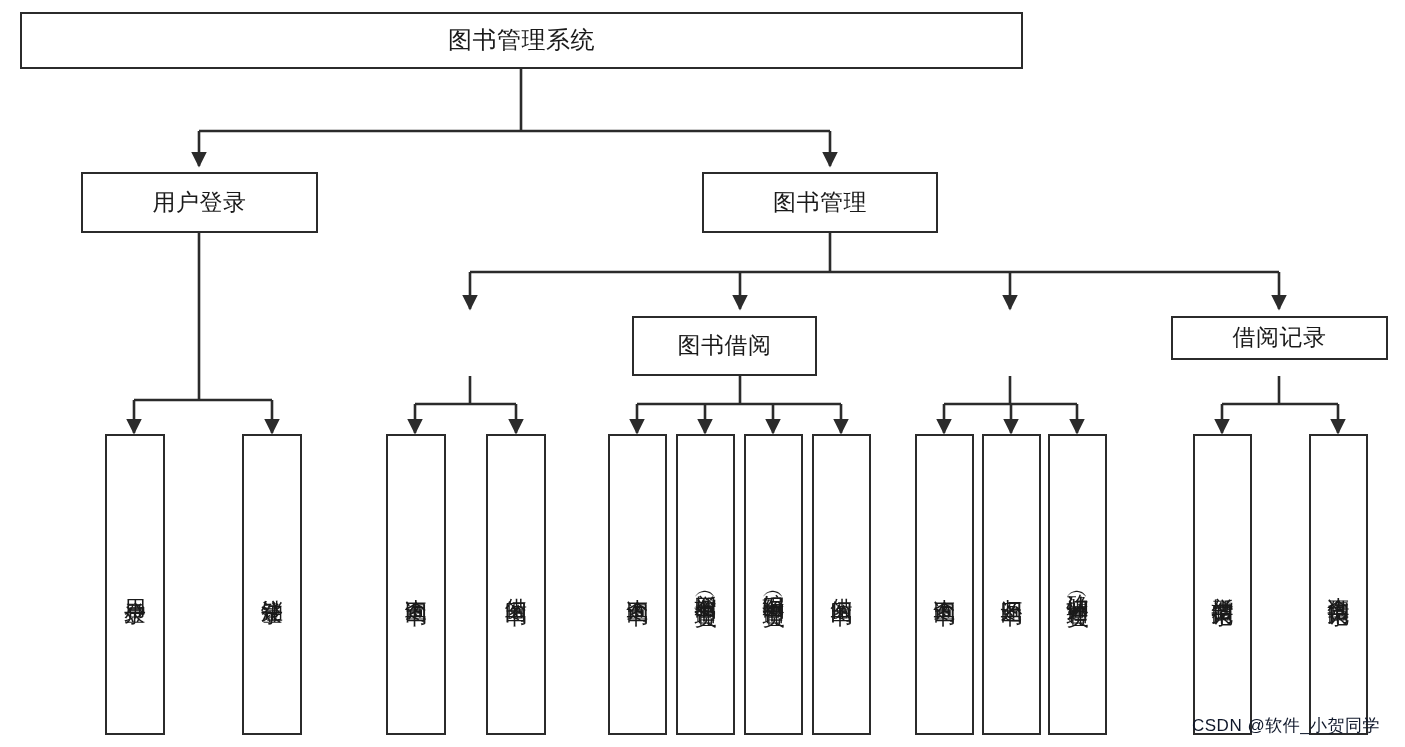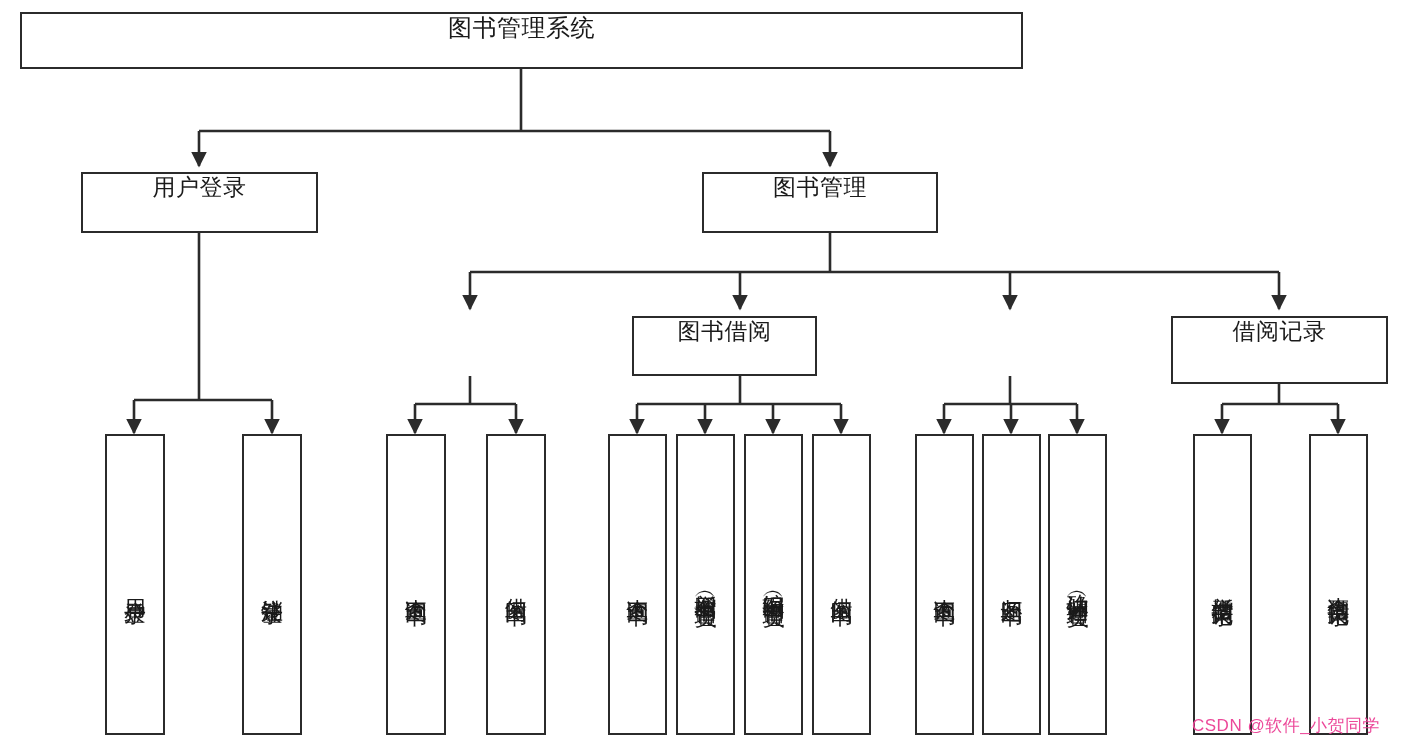--- a/index.html
+++ b/index.html
@@ -25,20 +25,21 @@
     width: 1405px;
     height: 747px;
     pointer-events: none;
   }
   .node {
     position: absolute;
     box-sizing: border-box;
     background: #ffffff;
     border: 2.5px solid #2b2b2b;
     display: flex;
+    align-items: center;
     justify-content: center;
     color: #1a1a1a;
     z-index: 2;
   }
   .node-label {
     display: block;
     text-align: center;
     line-height: 1.18;
     letter-spacing: 0.5px;
     white-space: nowrap;
@@ -61,21 +62,21 @@
     text-orientation: upright;
     -webkit-text-orientation: upright;
     font-size: 22px;
     line-height: 1.0;
     letter-spacing: 2px;
     white-space: nowrap;
   }
   .watermark {
     position: absolute;
     font-size: 17px;
-    color: #ec4899;
+    color: #0f172a;
     letter-spacing: 0.5px;
     z-index: 5;
     white-space: nowrap;
     user-select: none;
   }
 </style>
 </head>
 <body>
 
 <div id="canvas">
@@ -141,21 +142,21 @@
   <div class="node h" style="left:702px; top:172px; width:236px; height:61px;">
     <span class="node-label">图书管理</span>
   </div>
 
 
   <div class="node h" style="left:632px; top:316px; width:185px; height:60px;">
     <span class="node-label">图书借阅</span>
   </div>
 
 
-  <div class="node h" style="left:1171px; top:316px; width:217px; height:68px;">
+  <div class="node h" style="left:1171px; top:316px; width:217px; height:44px;">
     <span class="node-label">借阅记录</span>
   </div>
 
   <div class="node v" style="left:105px; top:434px; width:60px; height:301px;">
     <span class="node-label">用户登录</span>
   </div>
 
   <div class="node v" style="left:242px; top:434px; width:60px; height:301px;">
     <span class="node-label">注销登录</span>
   </div>

